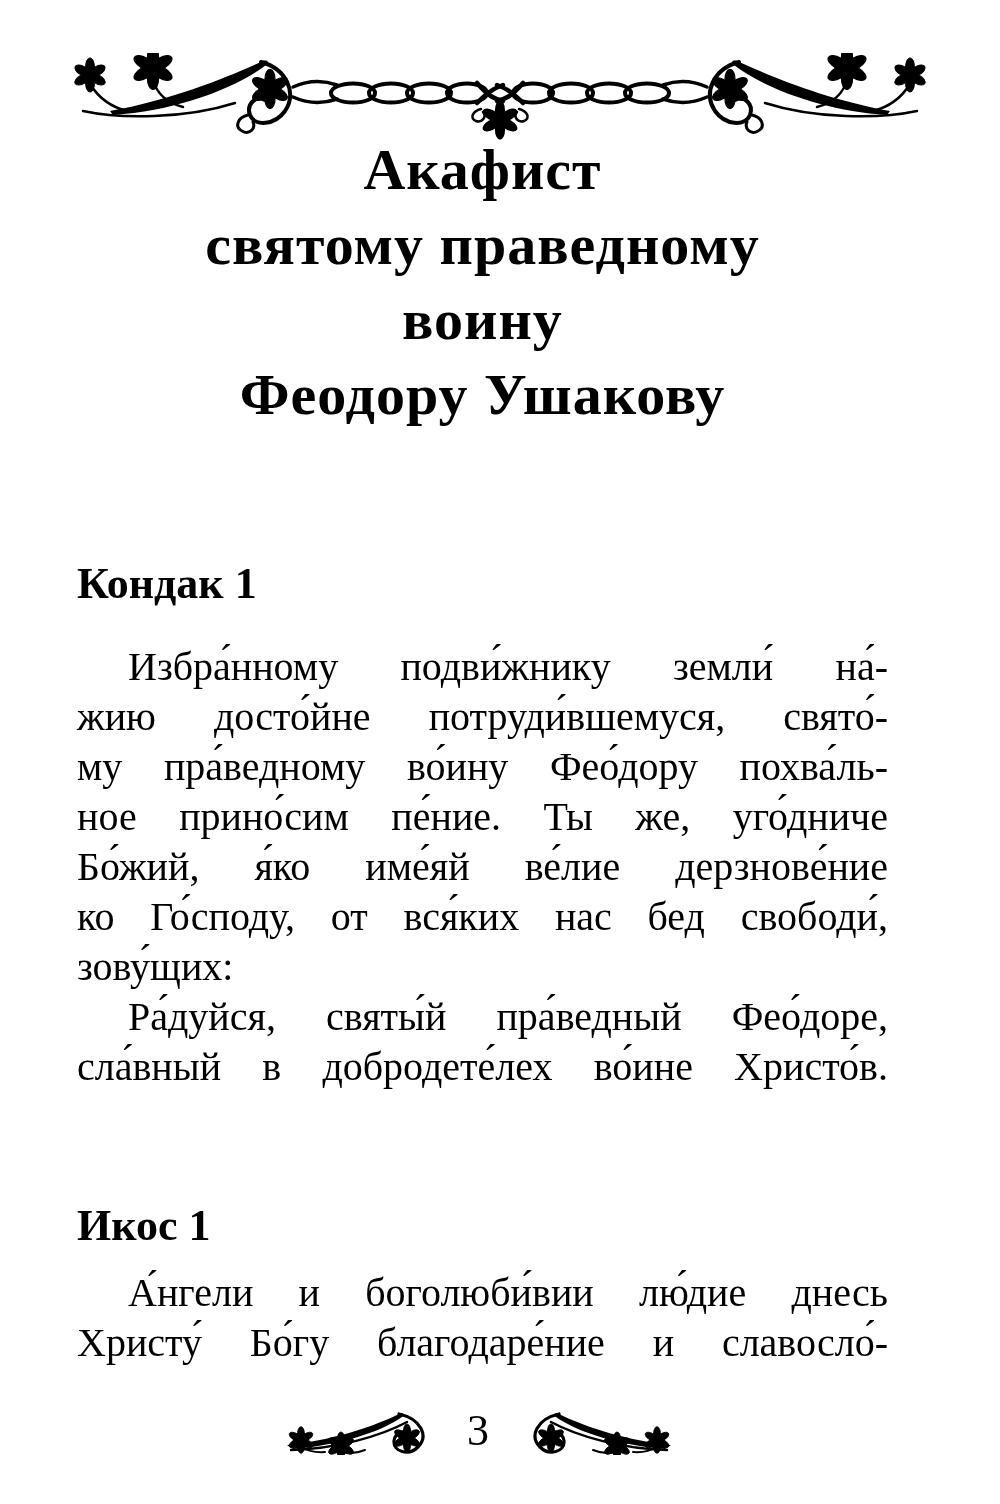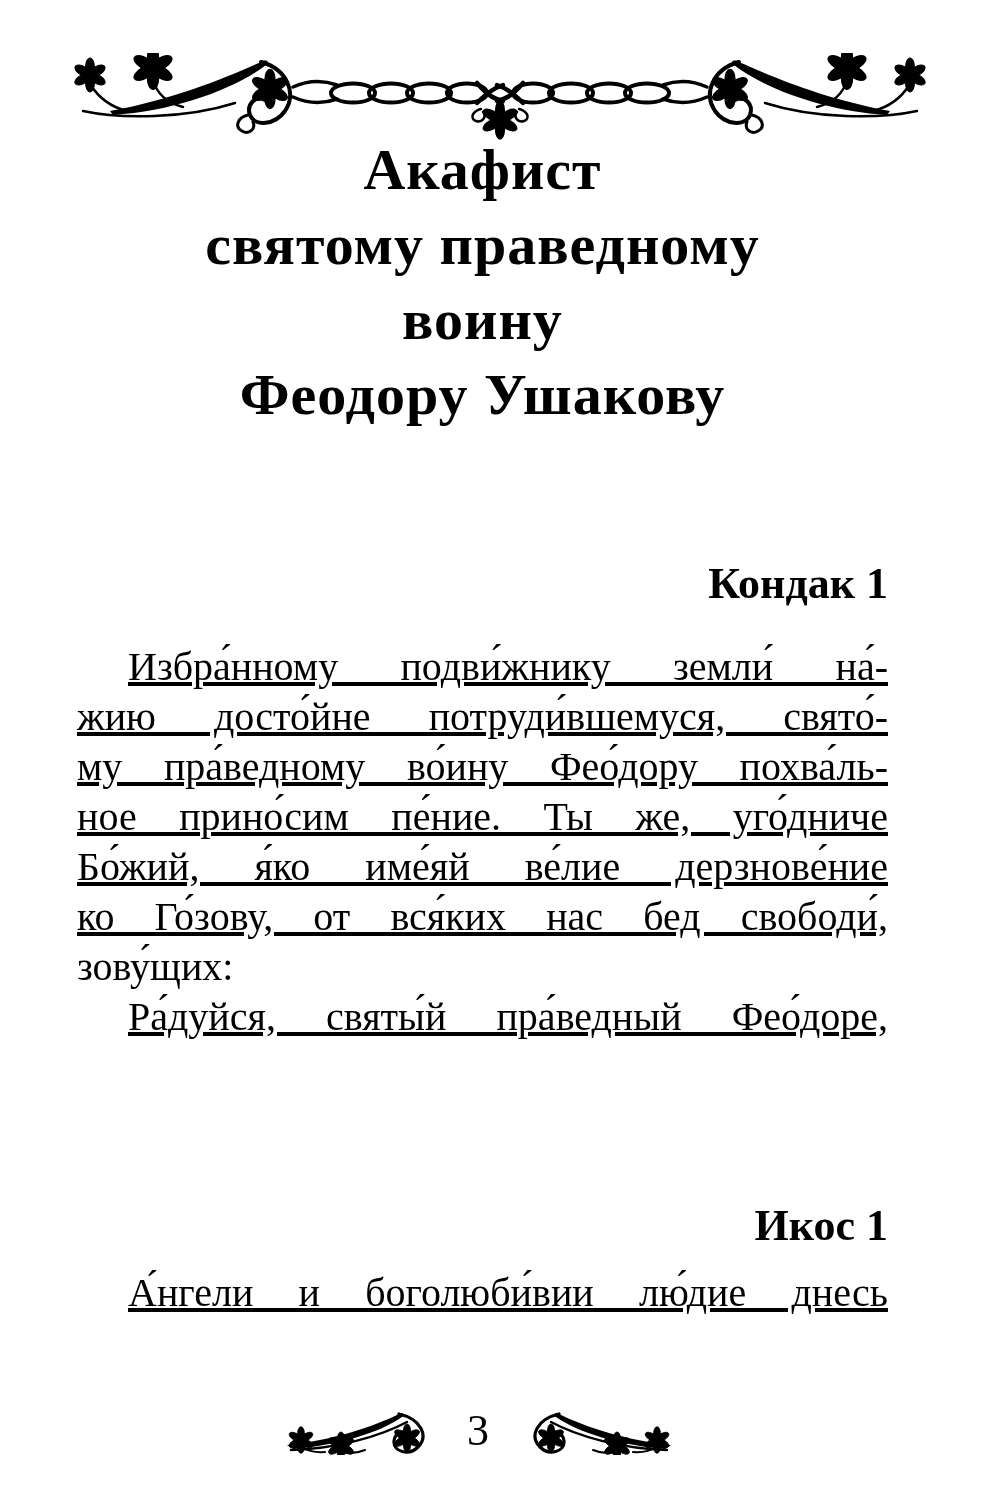--- a/index.html
+++ b/index.html
@@ -14,32 +14,32 @@
   }
   svg { display:block; }
   .orn-top { position:absolute; left:65px; top:53px; width:870px; height:95px; }
   .title-block {
     position:absolute; left:77px; top:132px; width:811px;
     text-align:center; font-weight:bold;
     font-size:58px; line-height:75px; letter-spacing:1px;
   }
   .section-heading {
     position:absolute; left:77px; width:811px;
-    text-align:right; font-weight:bold;
+    text-align:left; font-weight:bold;
     font-size:44px; line-height:48px;
   }
   .h-kondak { top:560px; }
   .h-ikos   { top:1202px; }
   .body-block {
     position:absolute; left:77px; width:811px;
     font-size:40px; line-height:50px;
   }
   .bb-1 { top:642px; }
   .bb-2 { top:1268px; }
-  .jline { text-align:justify; text-align-last:justify; white-space:nowrap;text-decoration:underline; }
+  .jline { text-align:justify; text-align-last:justify; white-space:nowrap; }
   .lline { text-align:center; text-align-last:left; }
   .indent { padding-left:51px; }
   .footer-orn-left  { position:absolute; left:281px; top:1409px; width:158px; height:46px; }
   .footer-orn-right { position:absolute; left:519px; top:1409px; width:158px; height:46px; }
   .page-number {
     position:absolute; left:432px; top:1407px; width:92px;
     text-align:center; font-size:44px; line-height:48px;
   }
   .defs-holder { position:absolute; width:0; height:0; overflow:hidden; }
 </style>
@@ -106,29 +106,31 @@
   </div>
 
   <div class="section-heading h-kondak">Кондак 1</div>
 
   <div class="body-block bb-1">
     <div class="jline indent">Избра́нному подви́жнику земли́ на́-</div>
     <div class="jline">жию досто́йне потруди́вшемуся, свято́-</div>
     <div class="jline">му пра́ведному во́ину Фео́дору похва́ль-</div>
     <div class="jline">ное прино́сим пе́ние. Ты же, уго́дниче</div>
     <div class="jline">Бо́жий, я́ко име́яй ве́лие дерзнове́ние</div>
-    <div class="jline">ко Го́зову, от вся́ких нас бед свободи́,</div>
+    <div class="jline">ко Го́споду, от вся́ких нас бед свободи́,</div>
     <div class="lline">зову́щих:</div>
     <div class="jline indent">Ра́дуйся, святы́й пра́ведный Фео́доре,</div>
+    <div class="jline">сла́вный в добродете́лех во́ине Христо́в.</div>
   </div>
 
   <div class="section-heading h-ikos">Икос 1</div>
 
   <div class="body-block bb-2">
     <div class="jline indent">А́нгели и боголюби́вии лю́дие днесь</div>
+    <div class="jline">Христу́ Бо́гу благодаре́ние и славосло́-</div>
   </div>
 
   <svg class="footer-orn-left" viewBox="0 0 158 46">
     <use href="#footpiece"></use>
   </svg>
   <div class="page-number">3</div>
   <svg class="footer-orn-right" viewBox="0 0 158 46">
     <g transform="translate(158,0) scale(-1,1)">
         <use href="#footpiece"></use>
       </g>

